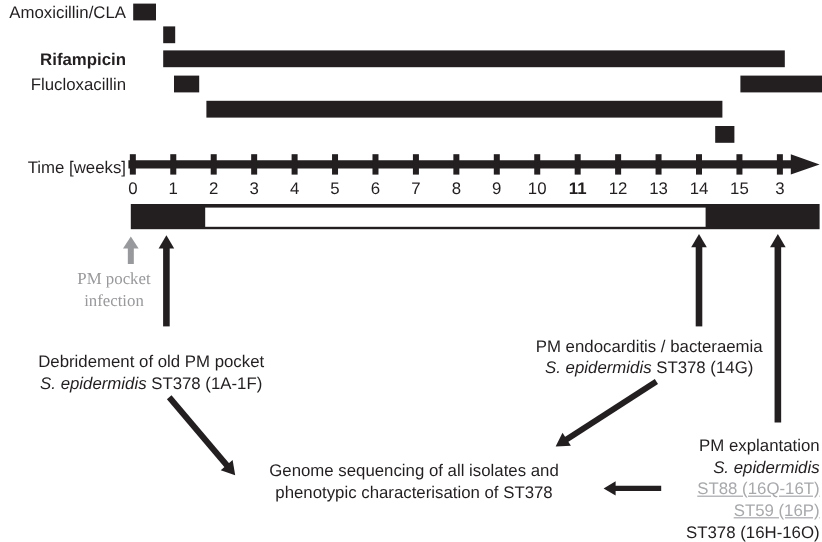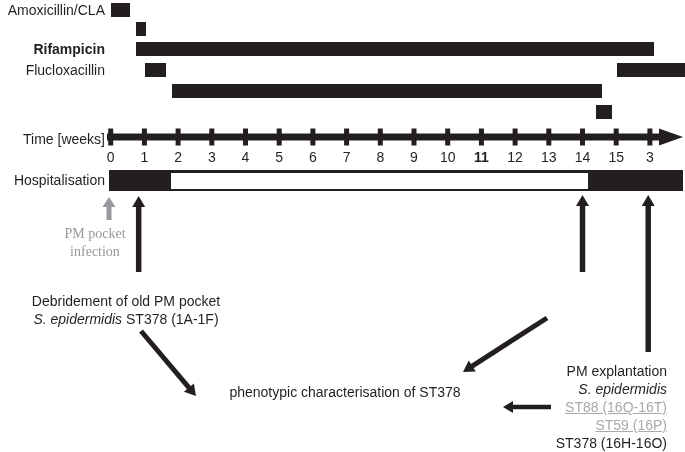--- a/index.html
+++ b/index.html
@@ -100,38 +100,42 @@
       <line x1="141" y1="331" x2="189.54057758533827" y2="388.36613714630886" stroke="#231f20" stroke-width="5"></line>
       <polygon points="196,396 183.93262448897286,391.8013754304699 193.85664619877133,383.4041262914096" fill="#231f20"></polygon>
       <line x1="547" y1="318" x2="471.4117847537655" y2="366.592424086865" stroke="#231f20" stroke-width="5"></line>
       <polygon points="463,372 468.73803888560434,360.58400640560393 475.76788757267985,371.5193265854991" fill="#231f20"></polygon>
       <line x1="551" y1="407" x2="512" y2="407" stroke="#231f20" stroke-width="4.5"></line>
       <polygon points="503,407 513,401 513,413" fill="#231f20"></polygon>
     </svg>
 
   <div class="rowlabel" style="top:130px">Time [weeks]</div>
 
-  <div class="rowlabel" style="top:171px">Hospitalisation</div>
 
   <div class="note gray" style="left:40px;top:225px;width:110px">
     <div>PM pocket</div>
     <div>infection</div>
   </div>
 
   <div class="note" style="left:6px;top:292px;width:240px">
     <div>Debridement of old PM pocket</div>
     <div><span class="it">S. epidermidis</span><span> ST378 (1A-1F)</span></div>
   </div>
 
+  <div class="note" style="left:421px;top:279px;width:240px">
+    <div>PM endocarditis / bacteraemia</div>
+    <div><span class="it">S. epidermidis</span><span> ST378 (14G)</span></div>
+  </div>
 
   <div class="note" style="left:195px;top:383px;width:300px">
+    <div>Genome sequencing of all isolates and</div>
     <div>phenotypic characterisation of ST378</div>
   </div>
 
-  <div class="note right" style="right:18px;top:362px;width:210px">
+  <div class="note right" style="right:2px;top:362px;width:210px">
     <div>PM explantation</div>
     <div class="it">S. epidermidis</div>
     <div class="graytext">ST88 (16Q-16T)</div>
     <div class="graytext">ST59 (16P)</div>
     <div>ST378 (16H-16O)</div>
   </div>
 
 </div>
 
 </body></html>

